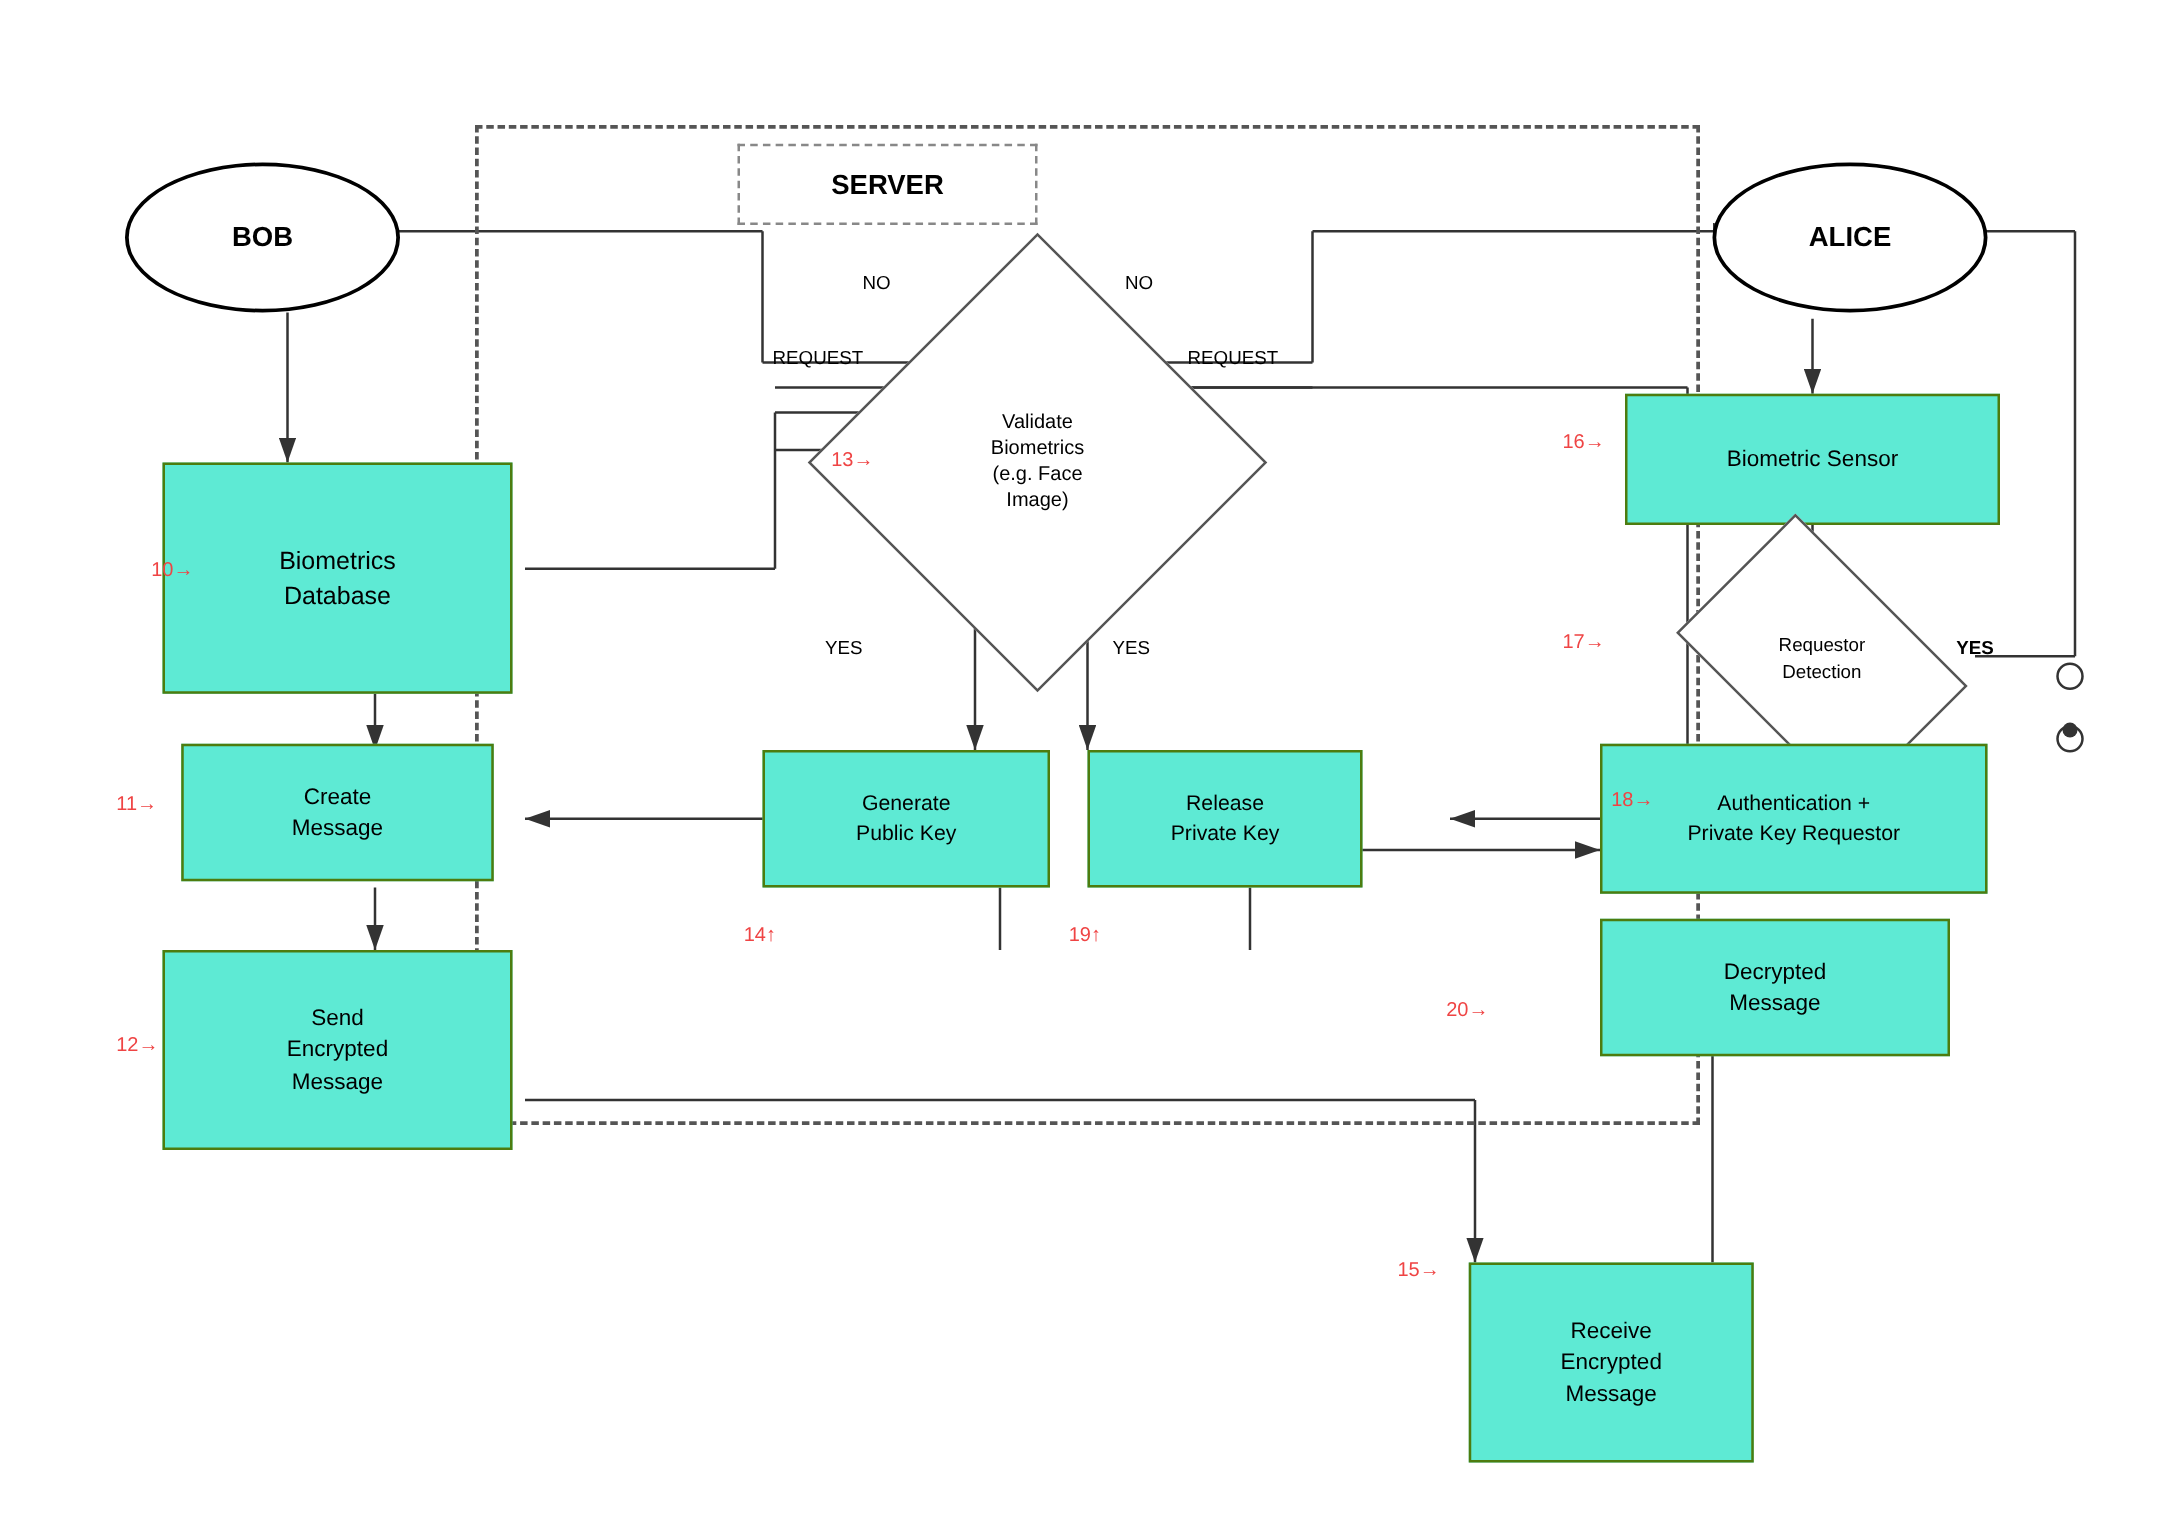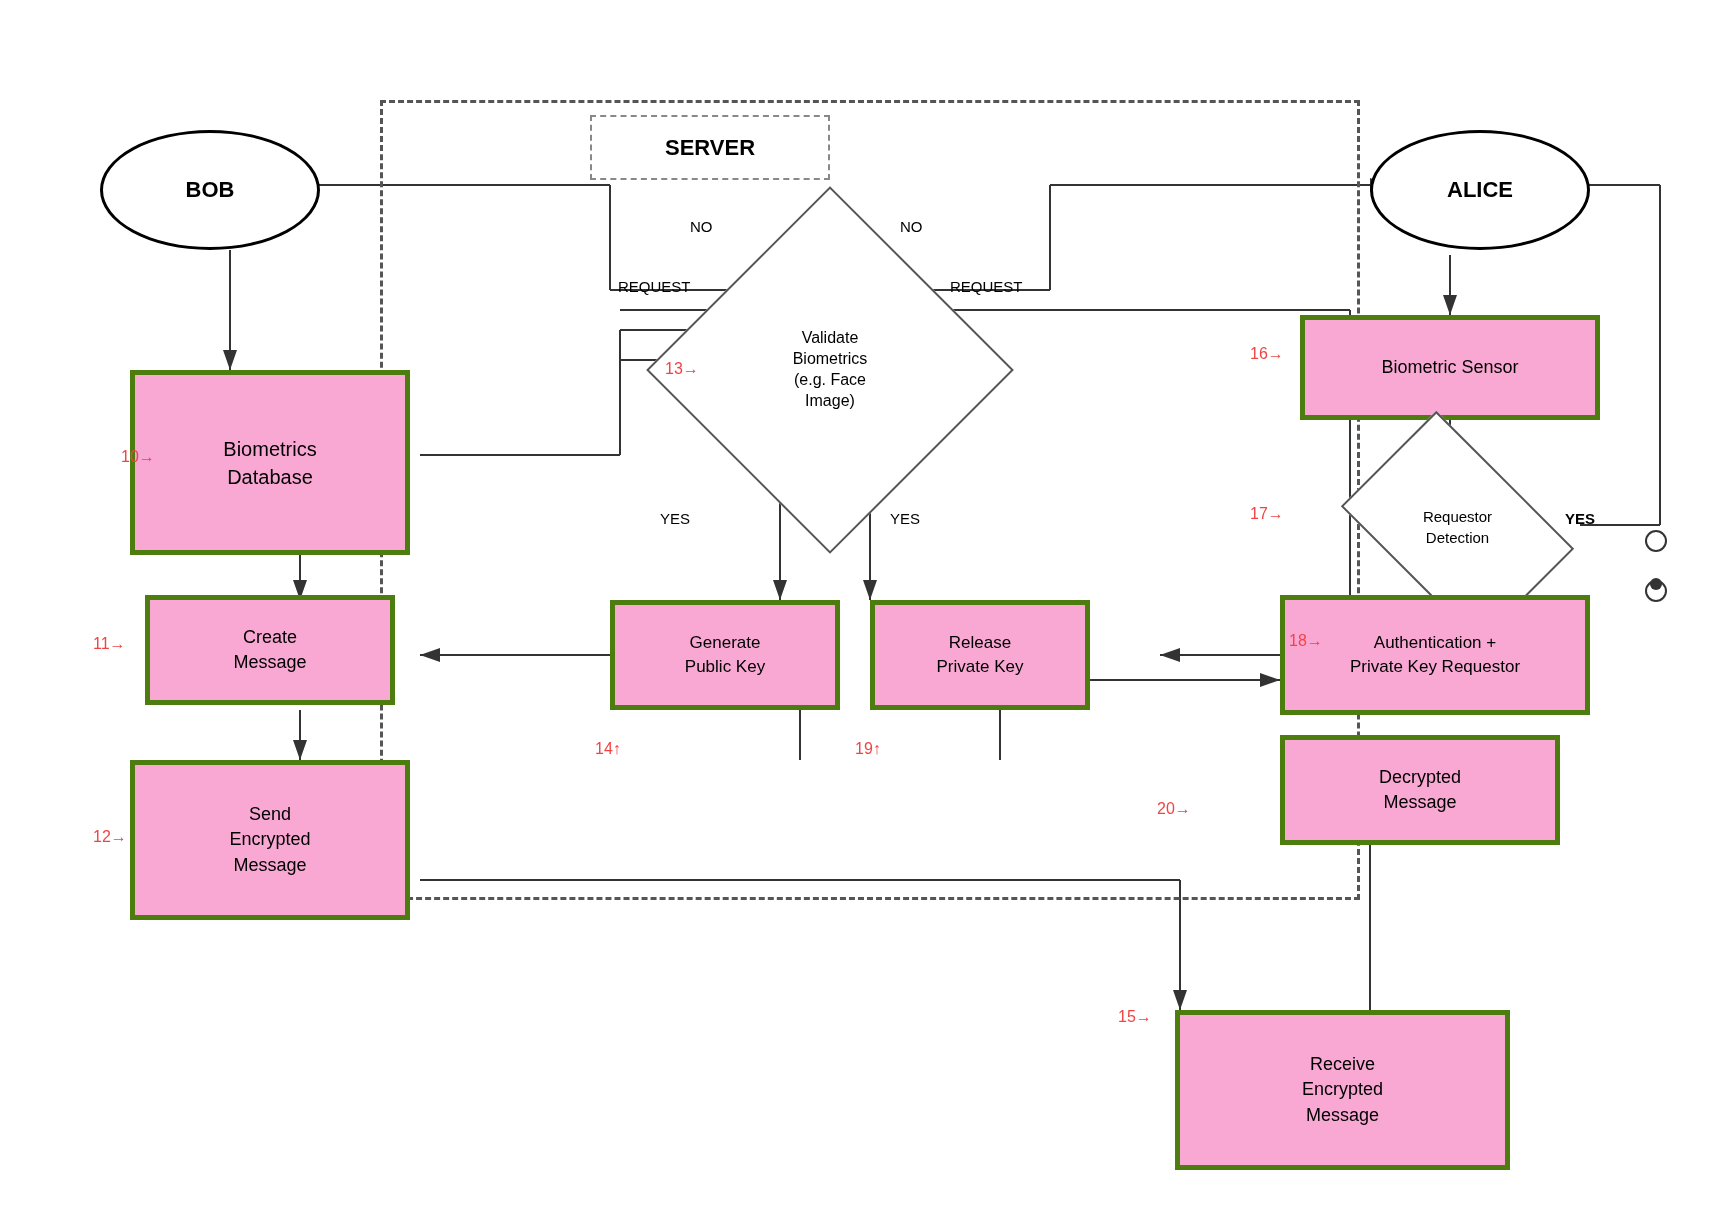--- a/index.html
+++ b/index.html
@@ -26,22 +26,22 @@
       text-align: center;
     }
     .ellipse {
       border-radius: 50%;
       border: 3px solid #000;
       background: #fff;
       font-size: 22px;
       font-weight: bold;
     }
     .rectangle {
-      border: 5px solid #4d7c0f;
-      background: #f9a8d4;
+      border: 2px solid #4d7c0f;
+      background: #5eead4;
       font-size: 18px;
       line-height: 1.4;
     }
     .dashed-rectangle {
       border: 3px dashed #555;
       background: transparent;
       font-size: 18px;
     }
     .dashed-rectangle-inner {
       border: 2px dashed #888;
@@ -230,21 +230,21 @@
 <div class="node rectangle" style="left:1280px; top:595px; width:310px; height:120px;">
   <span style="white-space:pre-line; font-size:17px; line-height:1.4;">Authentication +
 Private Key Requestor</span>
 </div>
 
 <div class="node rectangle" style="left:1280px; top:735px; width:280px; height:110px;">
   <span style="white-space:pre-line; font-size:18px;">Decrypted
 Message</span>
 </div>
 
-<div class="node rectangle" style="left:1175px; top:1010px; width:335px; height:160px;">
+<div class="node rectangle" style="left:1175px; top:1010px; width:228px; height:160px;">
   <span style="white-space:pre-line; font-size:18px;">Receive
 Encrypted
 Message</span>
 </div>
 
 <div class="label-num" style="left:93px; top:448px;margin-left:28px;">
   <span>10</span>→
 </div>
 <div class="label-num" style="left:93px; top:635px;">
   <span>11</span>→

